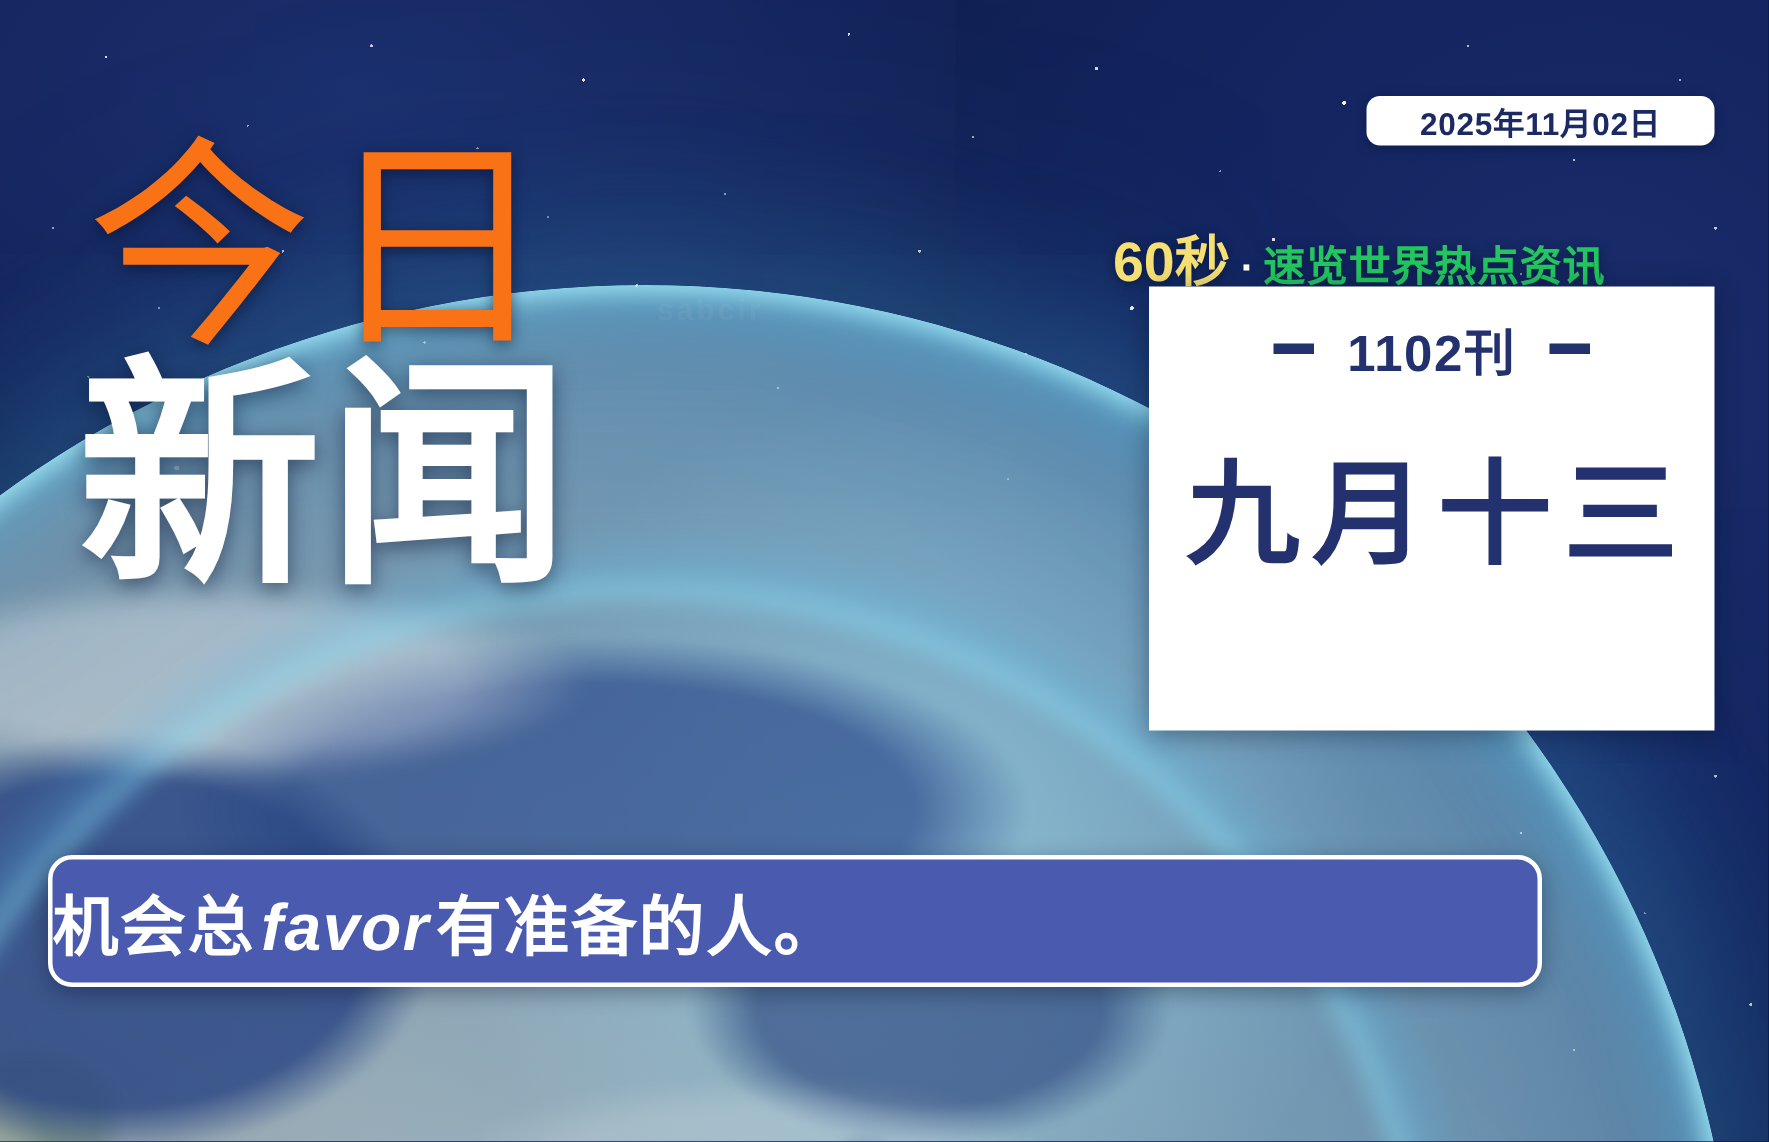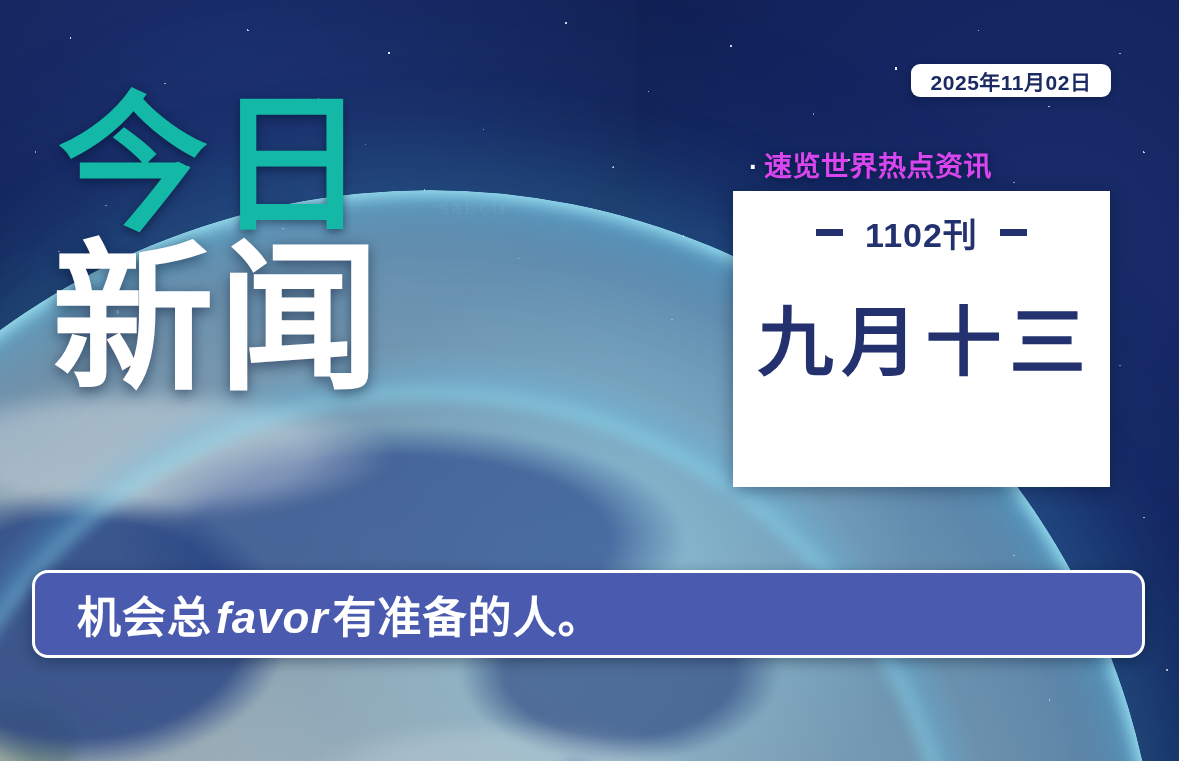--- a/index.html
+++ b/index.html
@@ -160,37 +160,37 @@
     background:linear-gradient(205deg, rgba(10,24,62,0) 46%, rgba(10,24,62,.18) 74%, rgba(8,20,56,.34) 100%);
   }
 
   
   .title-block {
     position:absolute; left:58px; top:96px;
     line-height:.92;
     z-index:5;
   }
   .title-top {
-    font-size:150px; font-weight:700;
-    color:#14b8a6;
+    font-size:150px; font-weight:400;
+    color:#f97316;
     letter-spacing:8px;
     text-shadow:0 3px 10px rgba(4,14,44,.55);
   }
   .title-bottom {
     font-size:162px; font-weight:900;
     color:#FFFFFF;
     letter-spacing:4px;
     margin-top:10px; margin-left:-6px;
     text-shadow:0 4px 14px rgba(4,14,44,.50);
   }
 
   
   .date-badge {
     position:absolute; left:911px; top:64px;
-    width:200px; height:33px;
+    width:232px; height:33px;
     background:#FFFFFF;
     border-radius:9px;
     display:flex; align-items:center; justify-content:center;
     color:#1C2A63;
     font-size:21px; font-weight:700;
     letter-spacing:.5px;
     z-index:6;
     box-shadow:0 2px 8px rgba(3,12,38,.35);
   }
 
@@ -203,27 +203,27 @@
   }
   .tagline-60 {
     font-size:37px; font-weight:900; color:#F6DF73;
     letter-spacing:0px;
   }
   .tagline-dot {
     font-size:27px; font-weight:900; color:#FFFFFF;
     margin:0 6px 0 7px;
   }
   .tagline-rest {
-    font-size:28px; font-weight:900; color:#d946ef;
+    font-size:28px; font-weight:900; color:#22c55e;
     letter-spacing:.5px;
   }
 
   
   .info-card {
-    position:absolute; left:733px; top:191px;
+    position:absolute; left:766px; top:191px;
     width:377px; height:296px;
     background:#FFFFFF;
     z-index:6;
     display:flex; flex-direction:column;
     align-items:center;
     padding-top:17px;
     box-shadow:0 3px 16px rgba(3,12,38,.38);
   }
   .issue-row {
     display:flex; align-items:center; gap:22px;
@@ -247,26 +247,25 @@
     margin-top:24px;
     color:#23316E;
     font-size:76px; font-weight:700;
     letter-spacing:8px;
     text-indent:8px;
   }
 
   
   .quote-bar {
     position:absolute; left:32px; top:570px;
-    width:1113px; height:88px;
+    width:996px; height:88px;
     background:#4A5BAF;
     border:3px solid #FFFFFF;
     border-radius:16px;
     display:flex; align-items:center;
-    padding-left:42px;
     z-index:6;
     box-shadow:0 4px 14px rgba(3,12,38,.35);
   }
   .quote-text {
     color:#FFFFFF;
     font-size:44px; font-weight:700;
     letter-spacing:1px;
     white-space:nowrap;
   }
   .quote-text .en {
@@ -301,20 +300,21 @@
   <div class="watermark">sabcir</div>
 
   <div class="title-block">
     <div class="title-top">今日</div>
     <div class="title-bottom">新闻</div>
   </div>
 
   <div class="date-badge">2025年11月02日</div>
 
   <div class="tagline">
+    <span class="tagline-60">60秒</span>
     <span class="tagline-dot">·</span>
     <span class="tagline-rest">速览世界热点资讯</span>
   </div>
 
   <div class="info-card">
     <div class="issue-row">
       <span class="issue-dash"></span>
       <span>1102刊</span>
       <span class="issue-dash"></span>
     </div>

